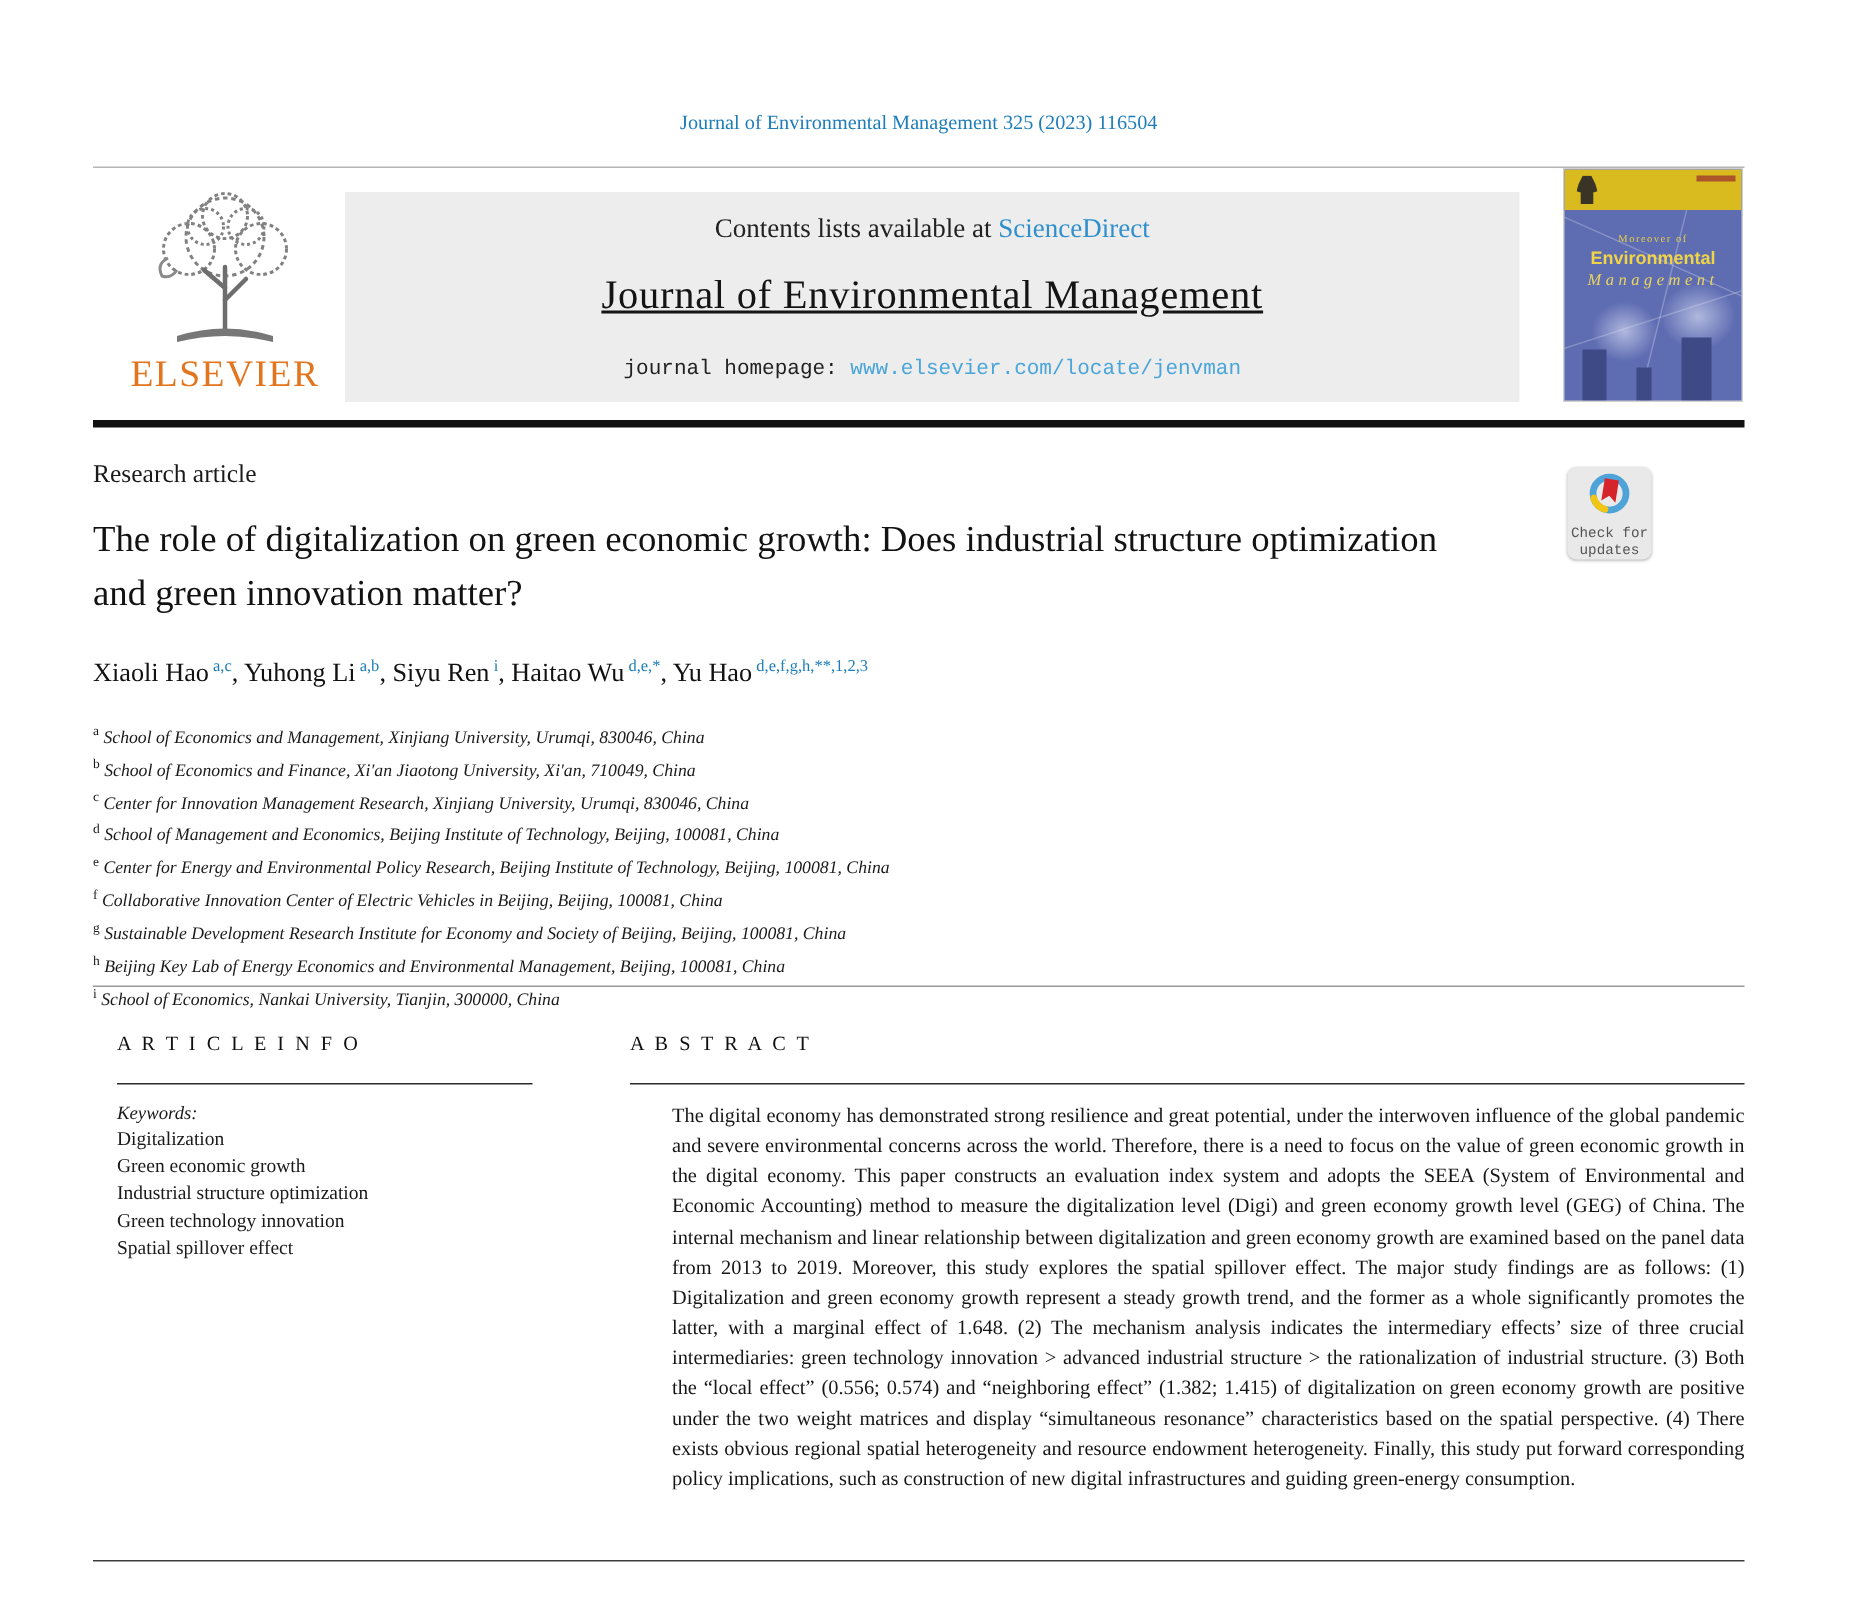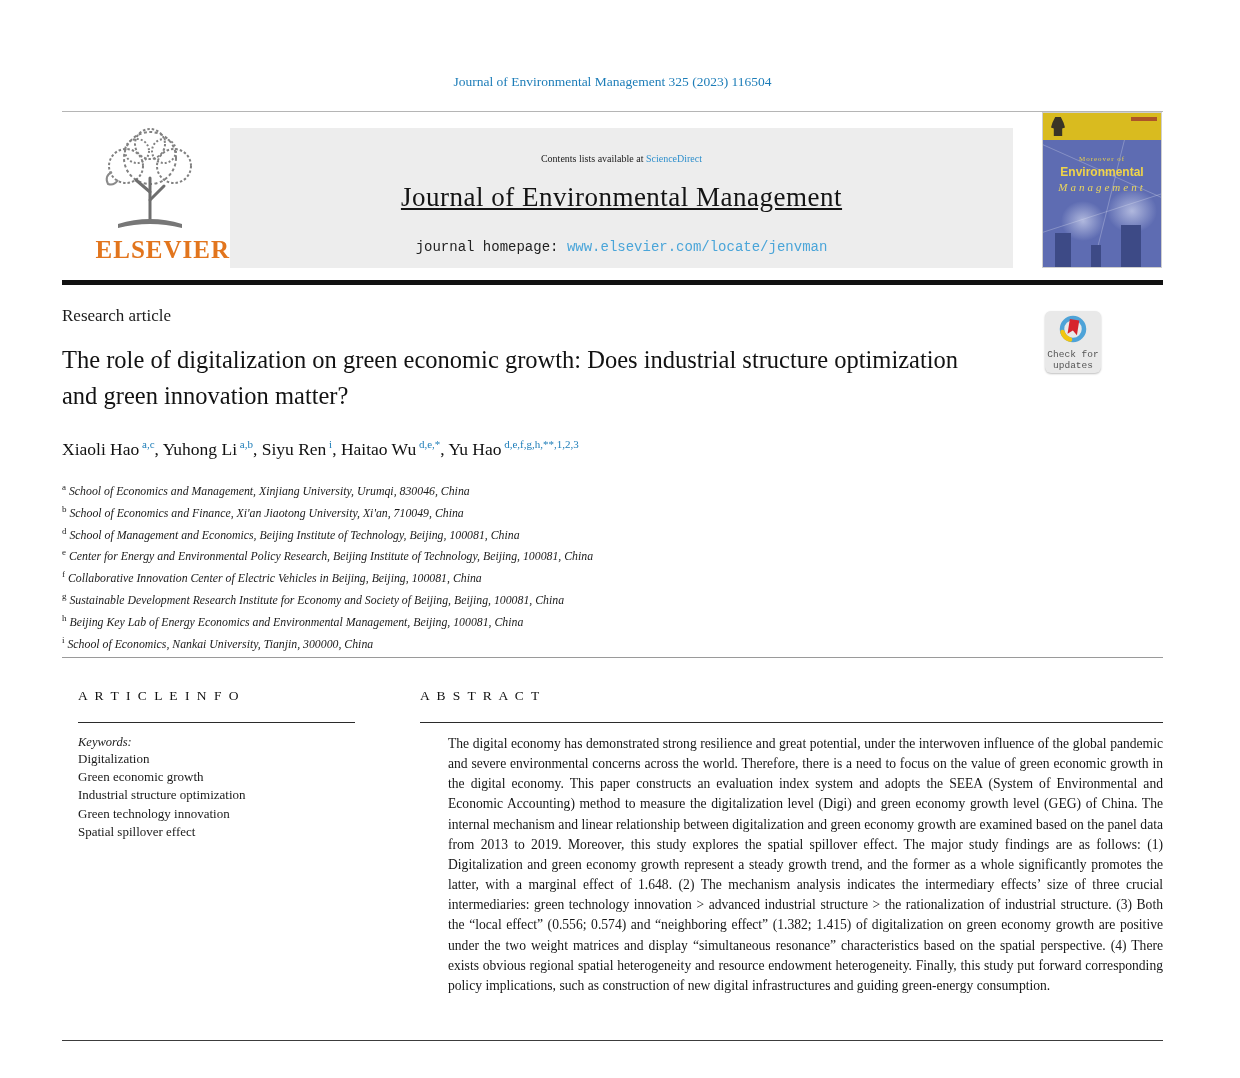--- a/index.html
+++ b/index.html
@@ -20,29 +20,29 @@
 
   .hrule { position:absolute; background:#b5b5b5; height:1px; }
   #rule-top { left:62px; top:111px; width:1101px; }
   #rule-thick { left:62px; top:280px; width:1101px; height:5px; background:#111; }
   #rule-mid { left:62px; top:657px; width:1101px; background:#9a9a9a; }
   #rule-bottom { left:62px; top:1040px; width:1101px; background:#3c3c3c; }
 
   
   #banner { left:230px; top:128px; width:783px; height:140px; background:#ededed;
     text-align:center; }
-  #contents-line { margin-top:25px; font-size:10px; color:#222; }
+  #contents-line { margin-top:14px; font-size:18px; color:#222; }
   #contents-line .sd-link { color:var(--sd-blue,#2e8fcc); cursor:pointer; }
   #journal-title { margin-top:18px; font-size:27px; letter-spacing:0.5px; color:#141414;text-decoration:underline; }
   #homepage-line { margin-top:26px; font-family:Liberation Mono, monospace;
     font-size:14px; color:#222; }
   #homepage-line .hp-link { color:var(--hp-blue,#4aa5d9); cursor:pointer; }
 
   
-  #elsevier-block { left:70px; top:120px; width:160px; height:150px; text-align:right;font-weight:bold; }
+  #elsevier-block { left:70px; top:120px; width:160px; height:150px; text-align:center; }
   #elsevier-tree { display:block; margin:0 auto; }
   #elsevier-word {
     font-size:25px; color:var(--elsevier-orange,#e2751d);
     letter-spacing:1px; margin-top:-2px;
   }
 
   
   #cover { left:1043px; top:113px; width:118px; height:154px; background:#5e6cb2;
     overflow:hidden; box-shadow:0 0 0 1px #cfcfcf; }
   #cover-yellowband { position:absolute; left:0; top:0; width:118px; height:27px;
@@ -176,20 +176,21 @@
       <div>Check for</div>
       <div>updates</div>
     </div>
   </div>
 
   <div id="authors" class="abs"><span>Xiaoli Hao</span><sup> a,c</sup>, <span>Yuhong Li</span><sup> a,b</sup>, <span>Siyu Ren</span><sup> i</sup>, <span>Haitao Wu</span><sup> d,e,*</sup>, <span>Yu Hao</span><sup> d,e,f,g,h,**,1,2,3</sup></div>
 
   <div id="affiliations" class="abs">
       <div class="affil-line"><sup>a</sup><span class="affil-text"> School of Economics and Management, Xinjiang University, Urumqi, 830046, China</span></div>
       <div class="affil-line"><sup>b</sup><span class="affil-text"> School of Economics and Finance, Xi'an Jiaotong University, Xi'an, 710049, China</span></div>
+      <div class="affil-line"><sup>c</sup><span class="affil-text"> Center for Innovation Management Research, Xinjiang University, Urumqi, 830046, China</span></div>
       <div class="affil-line"><sup>d</sup><span class="affil-text"> School of Management and Economics, Beijing Institute of Technology, Beijing, 100081, China</span></div>
       <div class="affil-line"><sup>e</sup><span class="affil-text"> Center for Energy and Environmental Policy Research, Beijing Institute of Technology, Beijing, 100081, China</span></div>
       <div class="affil-line"><sup>f</sup><span class="affil-text"> Collaborative Innovation Center of Electric Vehicles in Beijing, Beijing, 100081, China</span></div>
       <div class="affil-line"><sup>g</sup><span class="affil-text"> Sustainable Development Research Institute for Economy and Society of Beijing, Beijing, 100081, China</span></div>
       <div class="affil-line"><sup>h</sup><span class="affil-text"> Beijing Key Lab of Energy Economics and Environmental Management, Beijing, 100081, China</span></div>
       <div class="affil-line"><sup>i</sup><span class="affil-text"> School of Economics, Nankai University, Tianjin, 300000, China</span></div>
     </div>
 
   <div id="rule-mid" class="hrule"></div>
 

